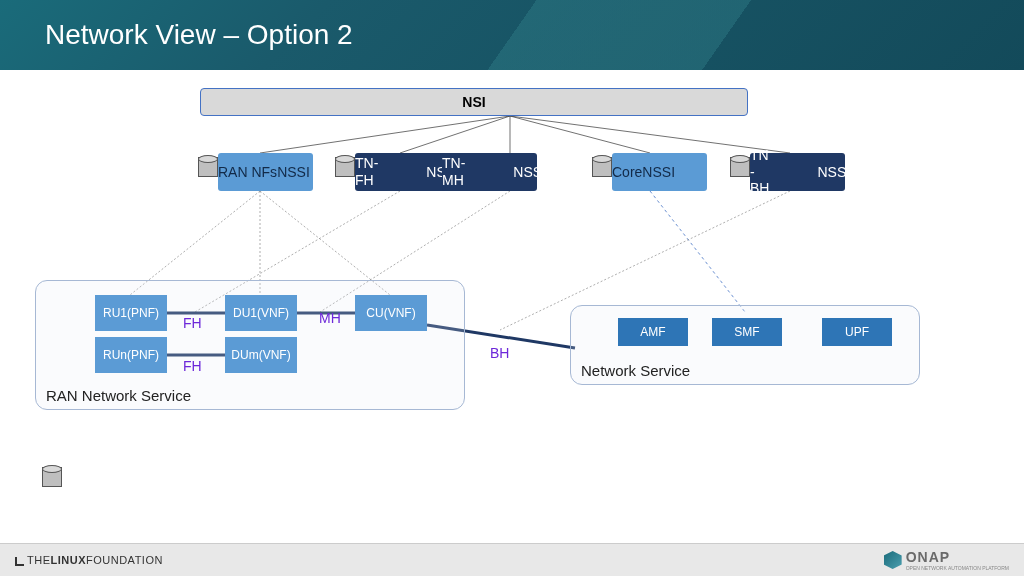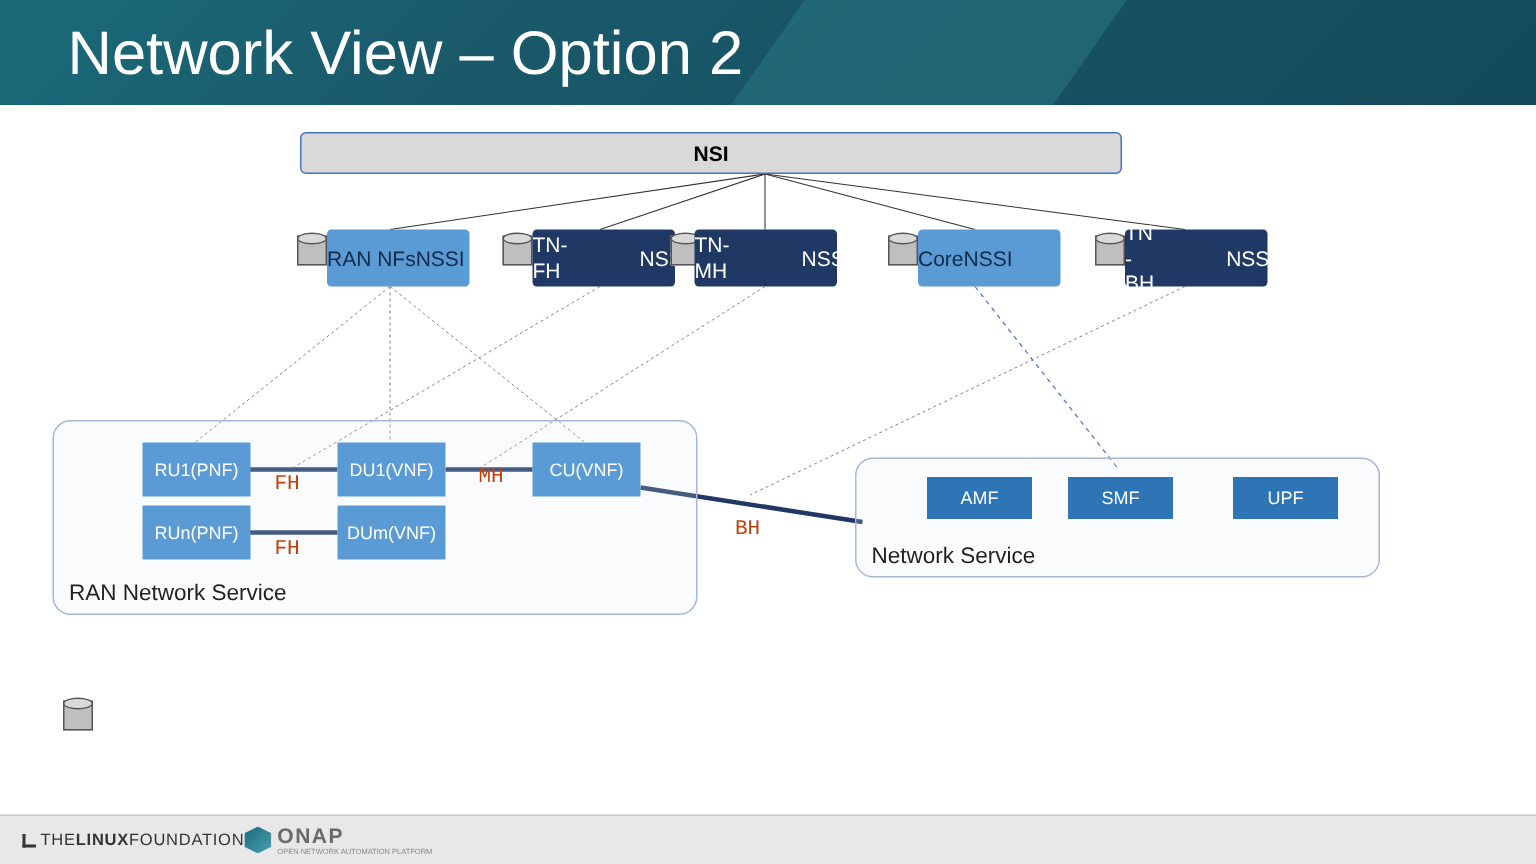--- a/index.html
+++ b/index.html
@@ -1,36 +1,36 @@
 <!DOCTYPE html>
 <html><head>
 <meta charset="utf-8">
 <style>
 * { margin: 0; padding: 0; box-sizing: border-box; }
 body { font-family: 'Segoe UI', Arial, sans-serif; width: 1024px; height: 576px; overflow: hidden; background: #fff; position: relative; }
 .header { height: 70px; background: linear-gradient(135deg, #1a6b7a 0%, #1a5a6b 30%, #134a5a 100%); position: relative; display: flex; align-items: center; padding-left: 45px; }
 .header::before { content: ''; position: absolute; top: 0; right: 0; width: 100%; height: 100%; background: linear-gradient(125deg, transparent 0%, transparent 50%, rgba(50,130,140,0.4) 50%, rgba(50,130,140,0.4) 70%, transparent 70%); }
-.title { color: #fff; font-size: 41px; font-weight: 300; position: relative; z-index: 2; }
+.title { color: #fff; font-size: 28px; font-weight: 300; position: relative; z-index: 2; }
 .diagram { position: relative; width: 100%; height: 470px; }
 .nsi-box { position: absolute; left: 200px; top: 18px; width: 548px; height: 28px; background: #d9d9d9; border: 1.5px solid #4472c4; border-radius: 4px; display: flex; align-items: center; justify-content: center; font-weight: bold; font-size: 14px; }
 .nssi-row { position: absolute; top: 83px; left: 0; width: 100%; }
 .nssi { position: absolute; width: 95px; height: 38px; border-radius: 3px; display: flex; flex-direction: row; align-items: center; justify-content: flex-start; font-size: 14px; line-height: 1.2; }
 .nssi-light { background: #5b9bd5; color: #122a48; }
 .nssi-dark { background: #1f3864; color: #fff; gap: 48px; }
 .cyl { position: absolute; width: 18px; height: 22px; }
 .cyl::before { content: ''; position: absolute; top: 2px; left: 0; width: 18px; height: 18px; background: #bfbfbf; border: 1px solid #555; }
 .cyl::after { content: ''; position: absolute; top: 0; left: 0; width: 18px; height: 6px; background: #d9d9d9; border: 1px solid #555; border-radius: 50%; }
 .group-box { position: absolute; border: 1.5px solid #a6b8d4; border-radius: 12px; background: rgba(230,235,245,0.2); }
 .ran-group { left: 35px; top: 210px; width: 430px; height: 130px; }
 .ns-group { left: 570px; top: 235px; width: 350px; height: 80px; }
 .group-label { position: absolute; bottom: 5px; left: 10px; font-size: 15px; color: #222; }
 .node { position: absolute; width: 72px; height: 36px; background: #5b9bd5; color: #fff; font-size: 12px; display: flex; flex-direction: row; align-items: center; justify-content: center; line-height: 1.2; }
 .node-dark { background: #2e75b6; }
-.link-label { position: absolute; font-size: 14px; color: #c2410c; font-family: Liberation Mono, monospace; }
-.footer { position: absolute; bottom: 0; left: 0; width: 100%; height: 20px; background: #e8e8e8; border-top: 1px solid #ccc; display: flex; align-items: center; padding: 16px 15px; }
+.link-label { position: absolute; font-size: 14px; color: #6d28d9; }
+.footer { position: absolute; bottom: 0; left: 0; width: 100%; height: 20px; background: #e8e8e8; border-top: 1px solid #ccc; display: flex; align-items: center; padding: 16px 15px; justify-content: space-between; }
 .lf-logo { font-size: 11px; font-weight: bold; color: #333; letter-spacing: 0.5px; }
 .lf-logo .thin { font-weight: 300; }
 .onap-logo { display: flex; align-items: center; gap: 4px; }
 .onap-cube { width: 18px; height: 18px; background: linear-gradient(135deg, #1a6b7a, #4ca0b0); clip-path: polygon(50% 0%, 100% 25%, 100% 75%, 50% 100%, 0% 75%, 0% 25%); }
 .onap-text { font-size: 14px; font-weight: bold; color: #6a6a6a; letter-spacing: 1px; }
 .onap-sub { font-size: 5px; color: #888; }
 .note { position: absolute; font-size: 15px; color: #000; }
 .note-cyl { position: absolute; }
 svg.lines { position: absolute; top: 0; left: 0; width: 100%; height: 100%; pointer-events: none; }
 </style>
@@ -68,21 +68,21 @@
     <div class="nssi nssi-light" style="left:218px">
       <span>RAN NFs</span>
       <span>NSSI</span>
     </div>
     <div class="cyl" style="left:335px;top:2px"></div>
     <div class="nssi nssi-dark" style="left:355px">
       <span>TN-FH</span>
       <span>NSSI</span>
     </div>
     <div class="cyl" style="left:447px;top:2px"></div>
-    <div class="nssi nssi-dark" style="left:463px">
+    <div class="nssi nssi-dark" style="left:442px">
       <span>TN-MH</span>
       <span>NSSI</span>
     </div>
     <div class="cyl" style="left:592px;top:2px"></div>
     <div class="nssi nssi-light" style="left:612px">
       <span>Core</span>
       <span>NSSI</span>
     </div>
     <div class="cyl" style="left:730px;top:2px"></div>
     <div class="nssi nssi-dark" style="left:750px">

